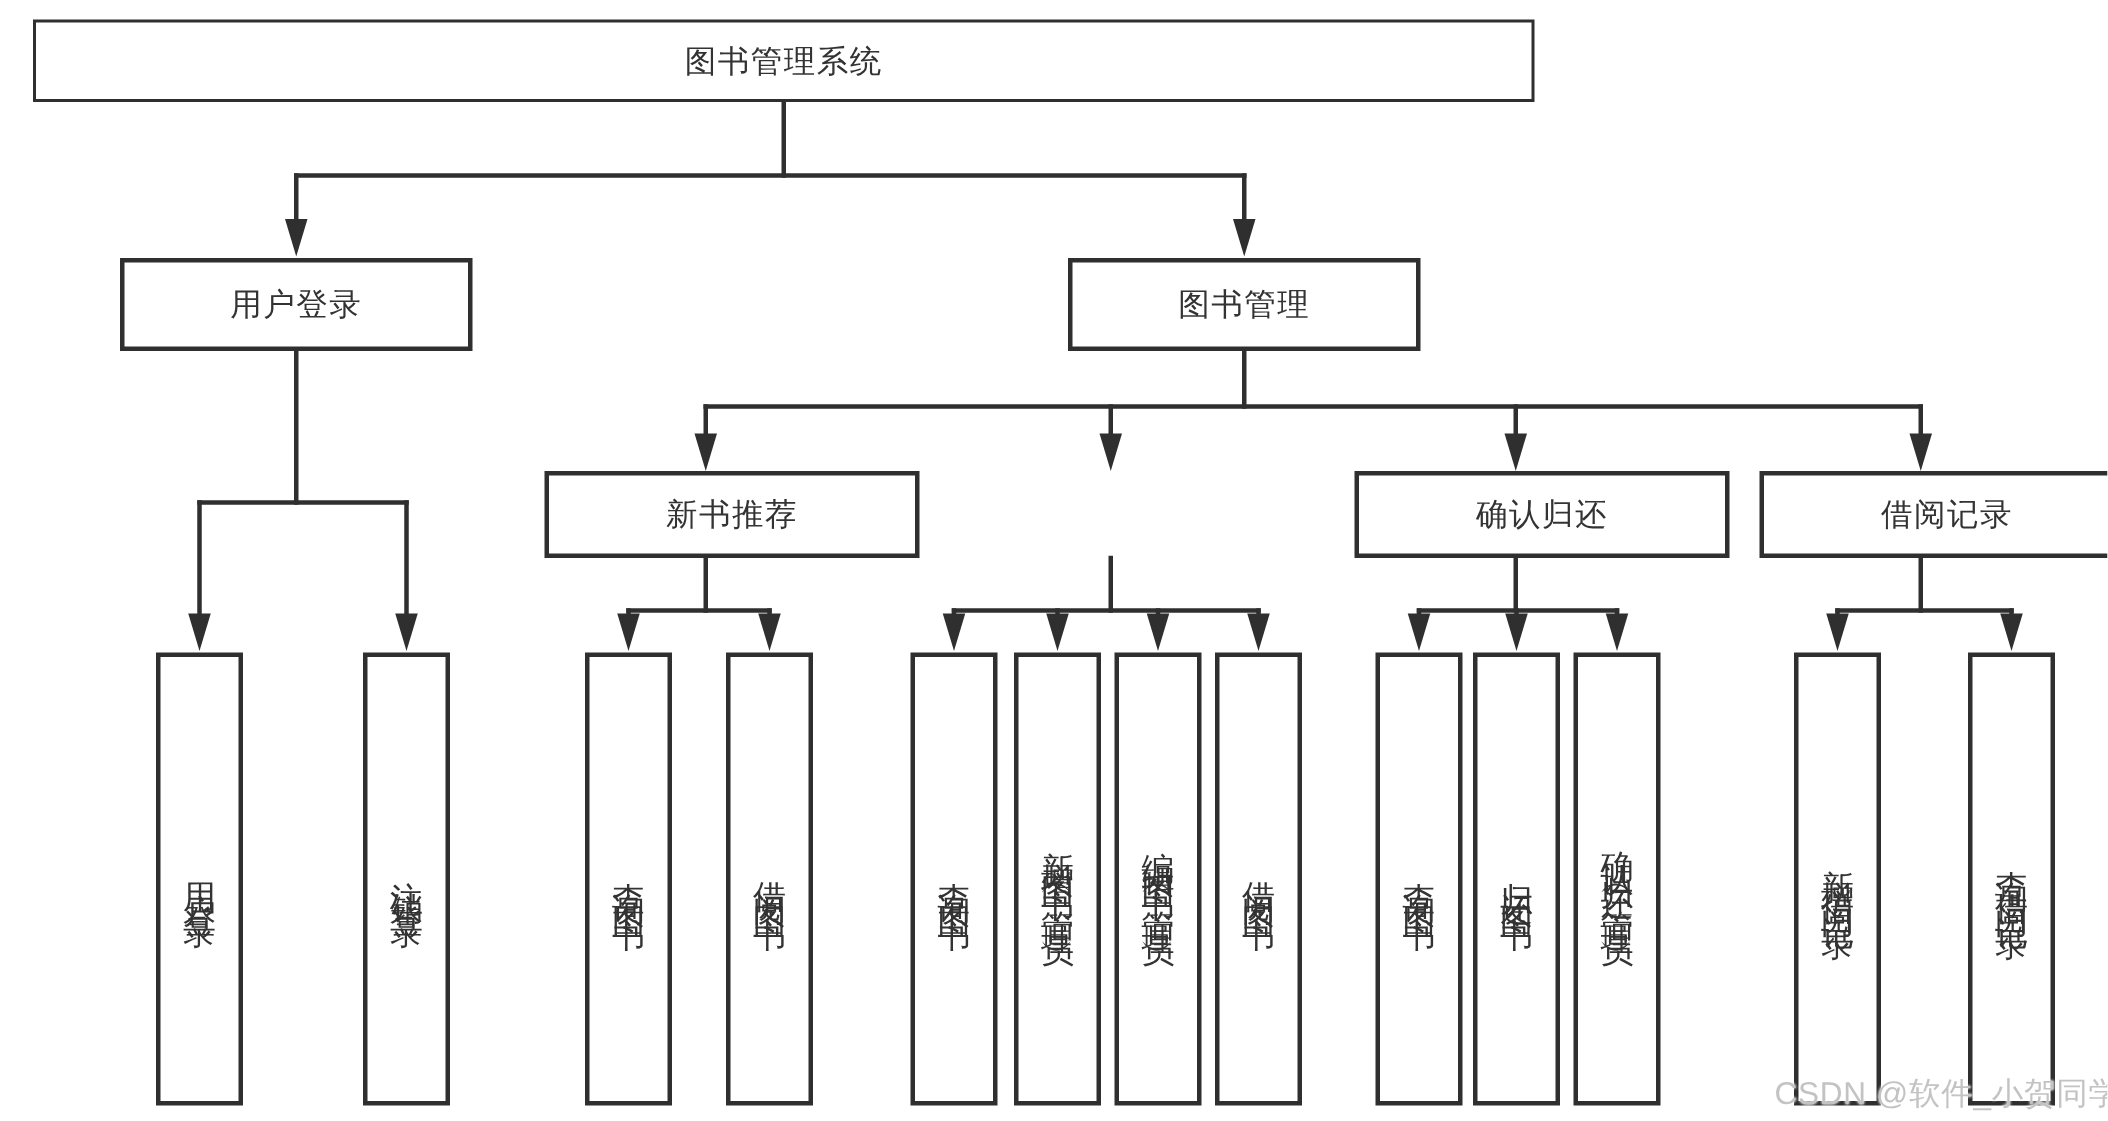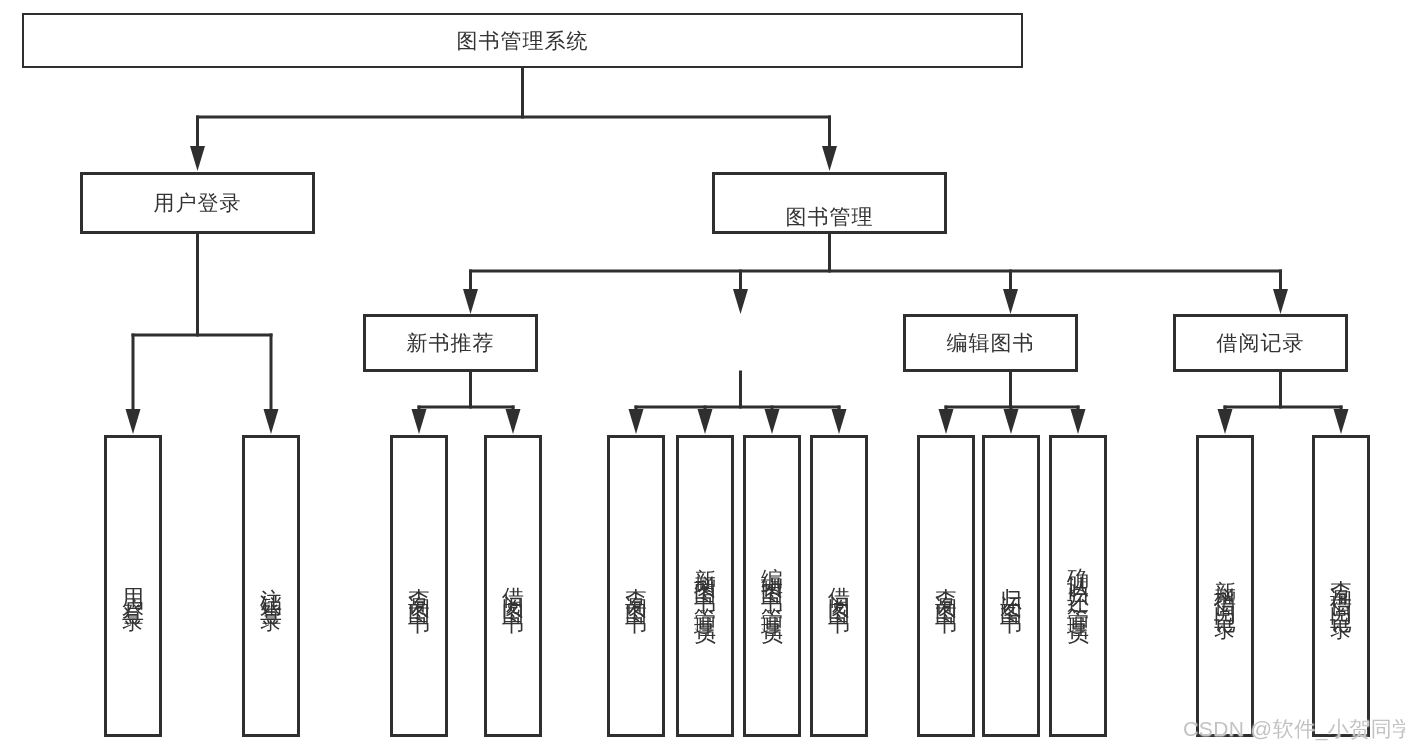--- a/index.html
+++ b/index.html
@@ -42,21 +42,21 @@
     justify-content: center;
     z-index: 2;
   }
   .node.h {
     font-size: 21px;
     letter-spacing: 1px;
     white-space: nowrap;
   }
   .node.root  { left: 22px;  top: 13px;  width: 1001px; height: 55px; border-width: 2px; }
   .node.lvl2  { top: 172px; width: 235px; height: 62px; }
-  .node.lvl3  { top: 314px; width: 175px; height: 58px; font-family: Liberation Serif, serif; }
+  .node.lvl3  { top: 314px; width: 250px; height: 58px; font-family: Liberation Serif, serif; }
   .node.leaf  {
     top: 435px;
     width: 58px;
     height: 302px;
   }
   .vtext {
     writing-mode: vertical-rl;
     text-orientation: mixed;
     font-size: 22px;
     letter-spacing: 8px;
@@ -156,29 +156,29 @@
     </g>
   </svg>
 
   <div class="node root h">
     <span>图书管理系统</span>
   </div>
 
   <div class="node lvl2 h" style="left:80px;">
     <span>用户登录</span>
   </div>
-  <div class="node lvl2 h" style="left:712px;align-items:flex-end;">
+  <div class="node lvl2 h" style="left:712px;">
     <span>图书管理</span>
   </div>
 
   <div class="node lvl3 h" style="left:363px;">
     <span>新书推荐</span>
   </div>
   <div class="node lvl3 h" style="left:903px;">
-    <span>编辑图书</span>
+    <span>确认归还</span>
   </div>
   <div class="node lvl3 h" style="left:1173px;">
     <span>借阅记录</span>
   </div>
 
   <div class="node leaf" style="left:104px;">
     <span class="vtext">用户登录</span>
   </div>
   <div class="node leaf" style="left:242px;">
     <span class="vtext">注销登录</span>

